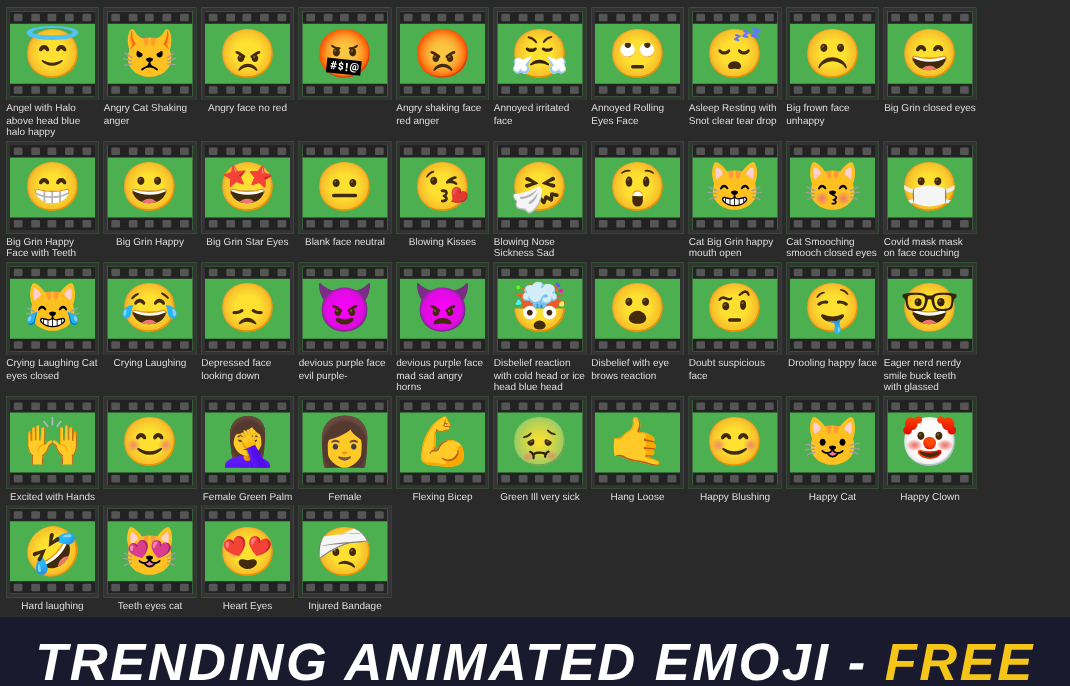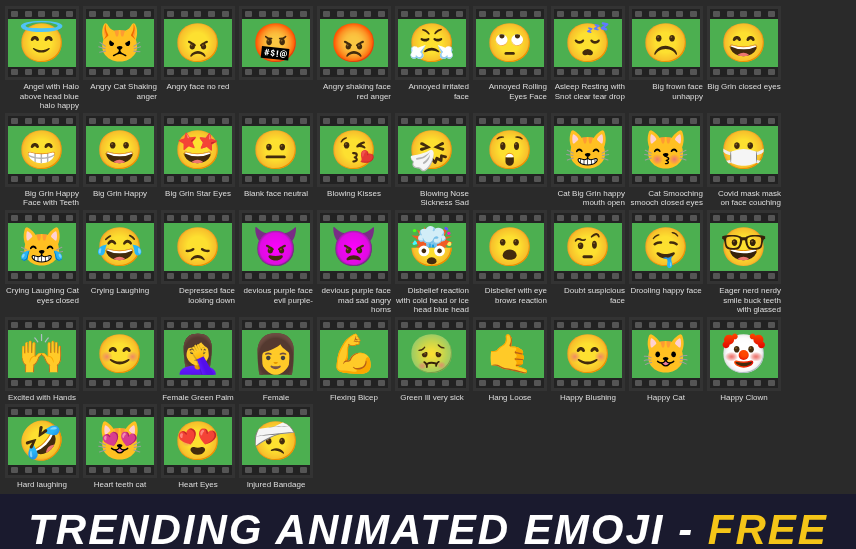--- a/index.html
+++ b/index.html
@@ -61,21 +61,21 @@
     .film-hole {
       width: 7px;
       height: 6px;
       background: #555;
       border-radius: 1px;
     }
 
     .emoji-label {
       font-size: 8px;
       color: #ddd;
-      text-align: right;
+      text-align: left;
       margin-top: 2px;
       line-height: 1.2;
       max-width: 74px;
       word-break: break-word;
     }
 
     .banner {
       background: #1a1a2e;
       height: 120px;
       display: flex;
@@ -932,21 +932,21 @@
         </div>
         <span style="font-size:38px;z-index:1;">😻</span>
         <div class="film-strip-bottom">
           <div class="film-hole"></div>
           <div class="film-hole"></div>
           <div class="film-hole"></div>
           <div class="film-hole"></div>
           <div class="film-hole"></div>
         </div>
       </div>
-      <div class="emoji-label">Heart teeth cat</div>
+      <div class="emoji-label">Teeth eyes cat</div>
     </div>
         <div class="emoji-item">
       <div class="emoji-thumb">
         <div class="film-strip-top">
           <div class="film-hole"></div>
           <div class="film-hole"></div>
           <div class="film-hole"></div>
           <div class="film-hole"></div>
           <div class="film-hole"></div>
         </div>

